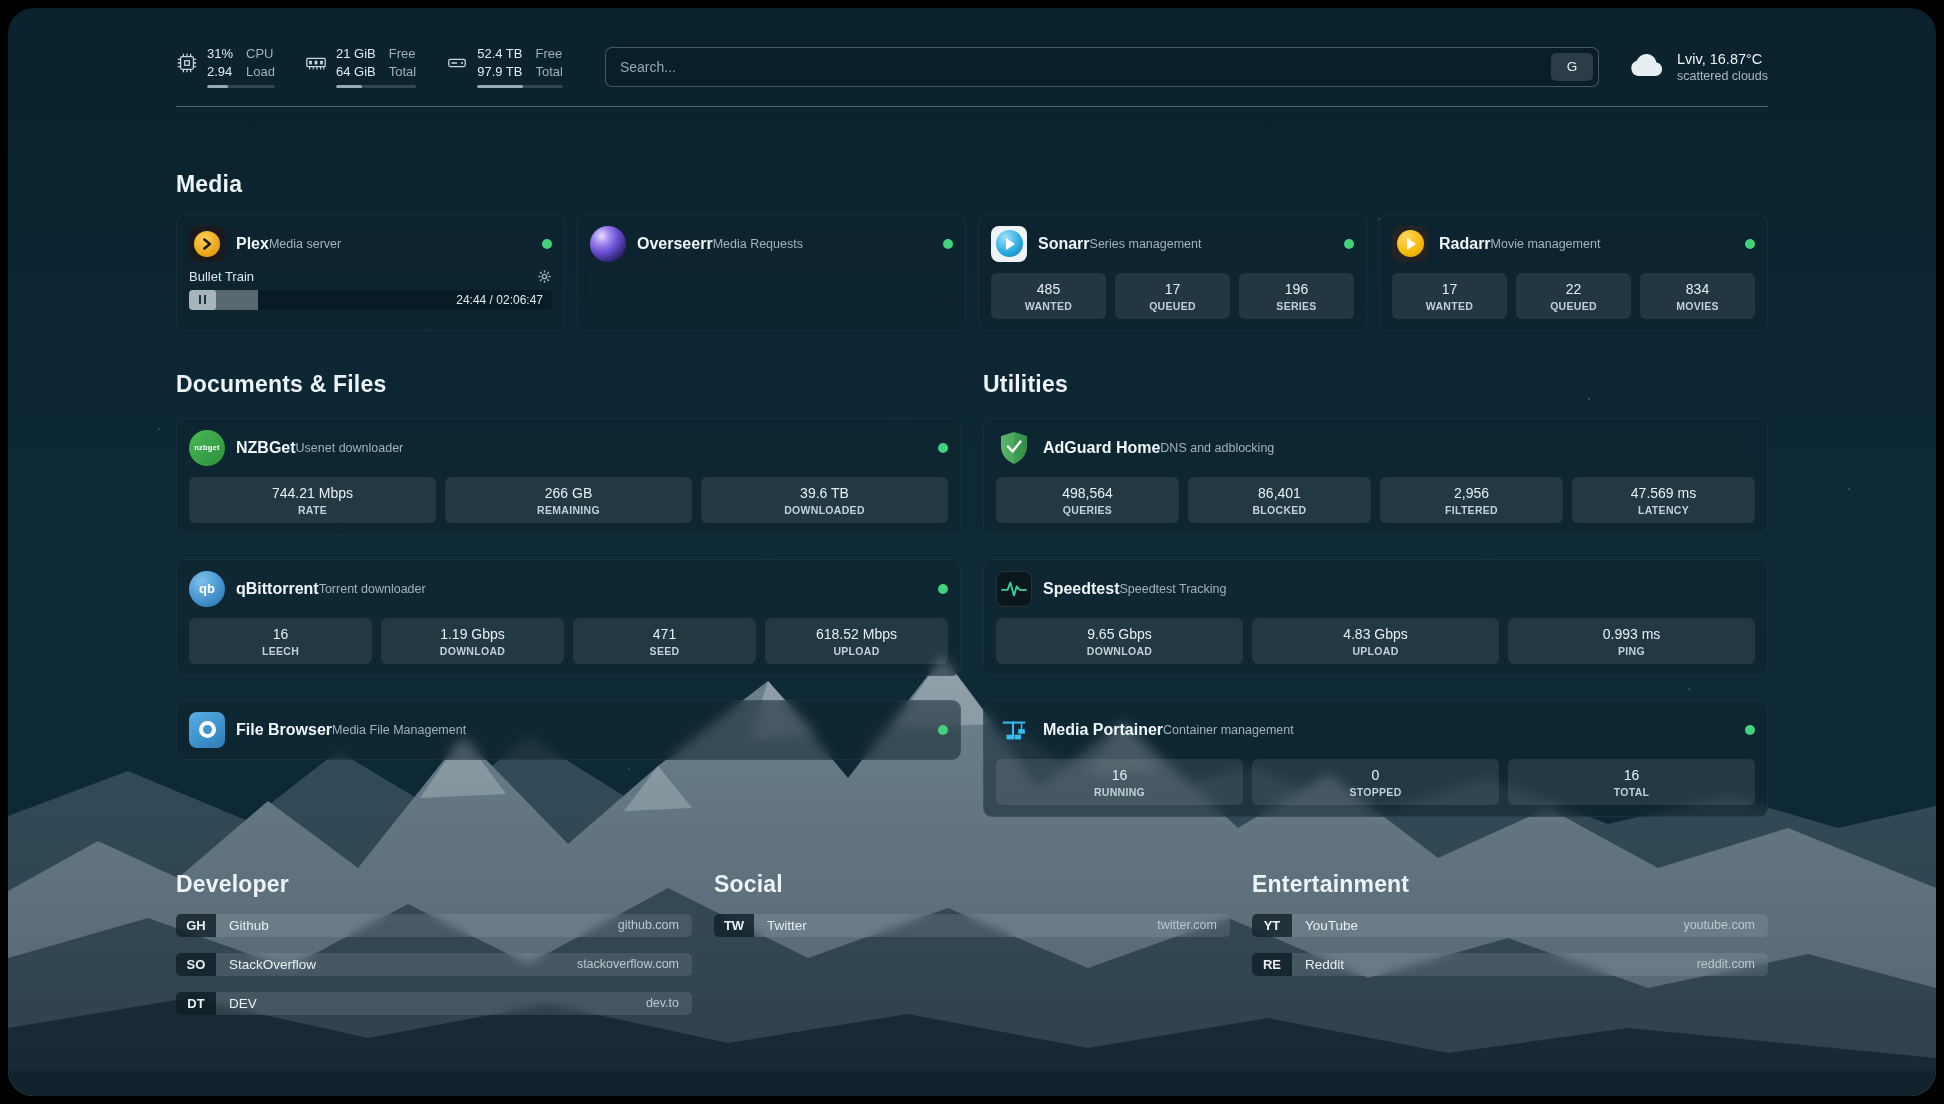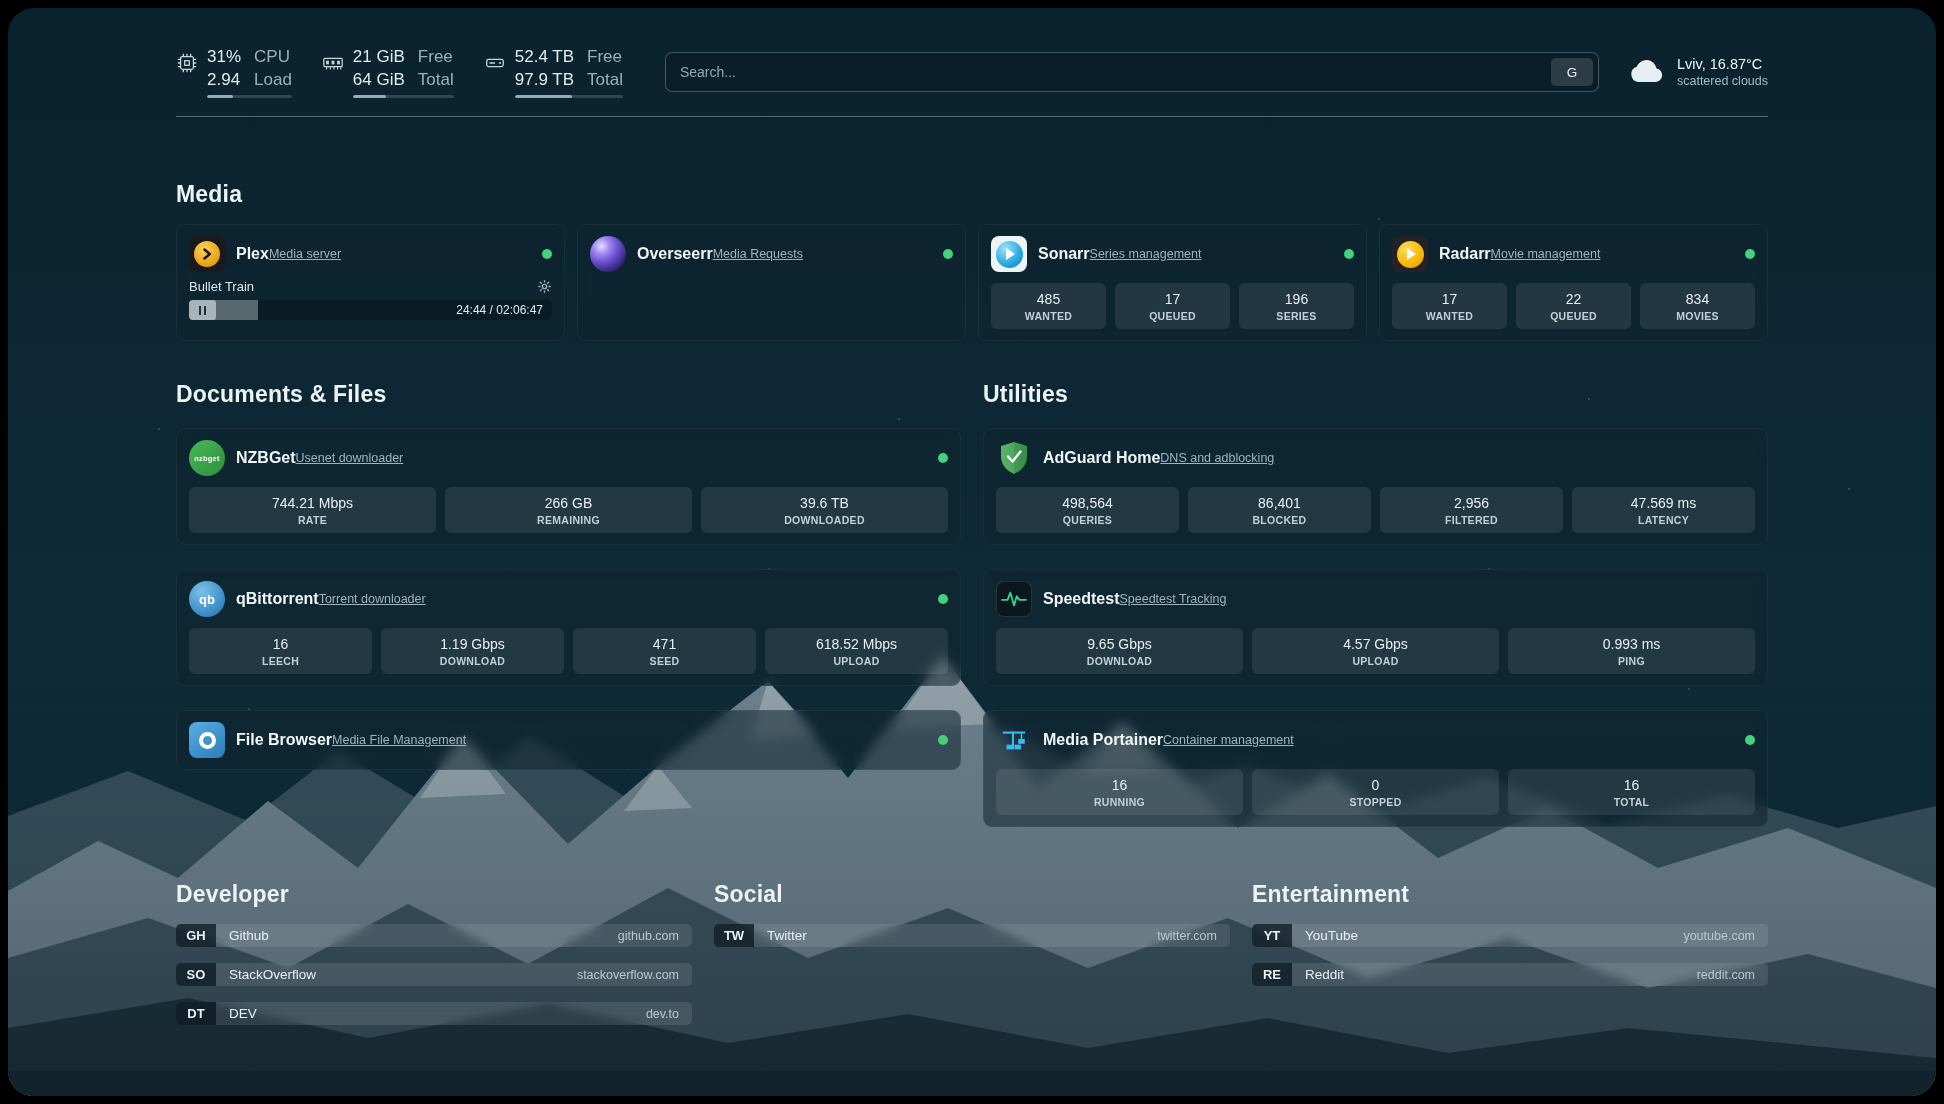--- a/index.html
+++ b/index.html
@@ -19,21 +19,21 @@
       1320px 720px rgba(255,255,255,.18), 1680px 680px rgba(255,255,255,.2), 150px 420px rgba(255,255,255,.2),
       1840px 480px rgba(255,255,255,.22), 540px 640px rgba(255,255,255,.15); }
 
   .content { position:relative; height:100%; padding:38px 168px 0; }
 
   
   .topbar { display:flex; align-items:center; }
   .resources { display:flex; gap:30px; align-items:center; }
   .resource { display:flex; align-items:flex-start; gap:9px; }
   .res-icon { color:#c9d6dc; display:flex; margin-top:6px; }
-  .res-rows { display:grid; grid-template-columns:auto auto; column-gap:13px; row-gap:1px; font-size:17px; line-height:1.3; }
+  .res-rows { display:grid; grid-template-columns:auto auto; column-gap:13px; row-gap:1px; font-size:13px; line-height:1.3; }
   .res-value { color:#e2ebef; }
   .res-label { color:#9db1bb; }
   .res-bar { margin-top:4px; height:3px; border-radius:2px; background:rgba(255,255,255,0.16); overflow:hidden; }
   .res-fill { height:100%; background:#97abb5; border-radius:2px; }
 
   .searchbar { flex:1; margin:0 28px 0 42px; height:40px; display:flex; align-items:center;
     background:rgba(9,27,36,0.6); border:1px solid rgba(165,185,195,0.38); border-radius:7px; padding:0 5px 0 14px; }
   .searchbar input { flex:1; background:transparent; border:none; outline:none; color:#e4edf1; font-size:14px; font-family:inherit; }
   .searchbar input::placeholder { color:#93a8b2; }
   .search-btn { width:42px; height:28px; border:none; border-radius:5px; background:rgba(255,255,255,0.14);
@@ -49,21 +49,21 @@
   .section-title { font-size:23px; font-weight:700; color:#eef4f6; letter-spacing:0.2px; }
   .media-title { margin:64px 0 16px; }
 
   .media-grid { display:grid; grid-template-columns:repeat(4,1fr); gap:12px; }
 
   .card { background:rgba(14,37,48,0.55); border:1px solid rgba(255,255,255,0.05); border-radius:9px;
     padding:11px 12px; backdrop-filter:blur(6px); }
   .card-head { display:flex; align-items:center; gap:11px; }
   .card-titles { display:flex; flex-direction:row; }
   .card-title { font-size:16px; font-weight:600; color:#f1f6f8; }
-  .card-desc { font-size:12.5px; color:#9fb4bd; margin-top:2px;text-decoration:underline; }
+  .card-desc { font-size:12.5px; color:#9fb4bd; margin-top:2px; }
   .dot { width:10px; height:10px; border-radius:50%; background:#43d17c; margin-left:auto; flex:none; }
 
   .stats { display:flex; gap:9px; margin-top:11px; }
   .stat { flex:1; background:rgba(255,255,255,0.085); border-radius:6px; text-align:center; padding:8px 4px 7px; }
   .stat-value { font-size:14px; color:#e9f0f3; }
   .stat-label { font-size:10.5px; font-weight:700; color:#c3d1d7; margin-top:3px; letter-spacing:0.3px; }
 
   
   .player { margin-top:7px; }
   .player-top { display:flex; align-items:center; justify-content:space-between; font-size:13px; color:#dfe9ed; margin-bottom:6px; }
@@ -478,21 +478,21 @@
                 <div class="card-title">Speedtest</div>
                 <div class="card-desc">Speedtest Tracking</div>
               </div>
             </div>
             <div class="stats">
               <div class="stat">
                 <div class="stat-value">9.65 Gbps</div>
                 <div class="stat-label">DOWNLOAD</div>
               </div>
               <div class="stat">
-                <div class="stat-value">4.57 Gbps</div>
+                <div class="stat-value">4.83 Gbps</div>
                 <div class="stat-label">UPLOAD</div>
               </div>
               <div class="stat">
                 <div class="stat-value">0.993 ms</div>
                 <div class="stat-label">PING</div>
               </div>
             </div>
           </div>
 
           <div class="card">

